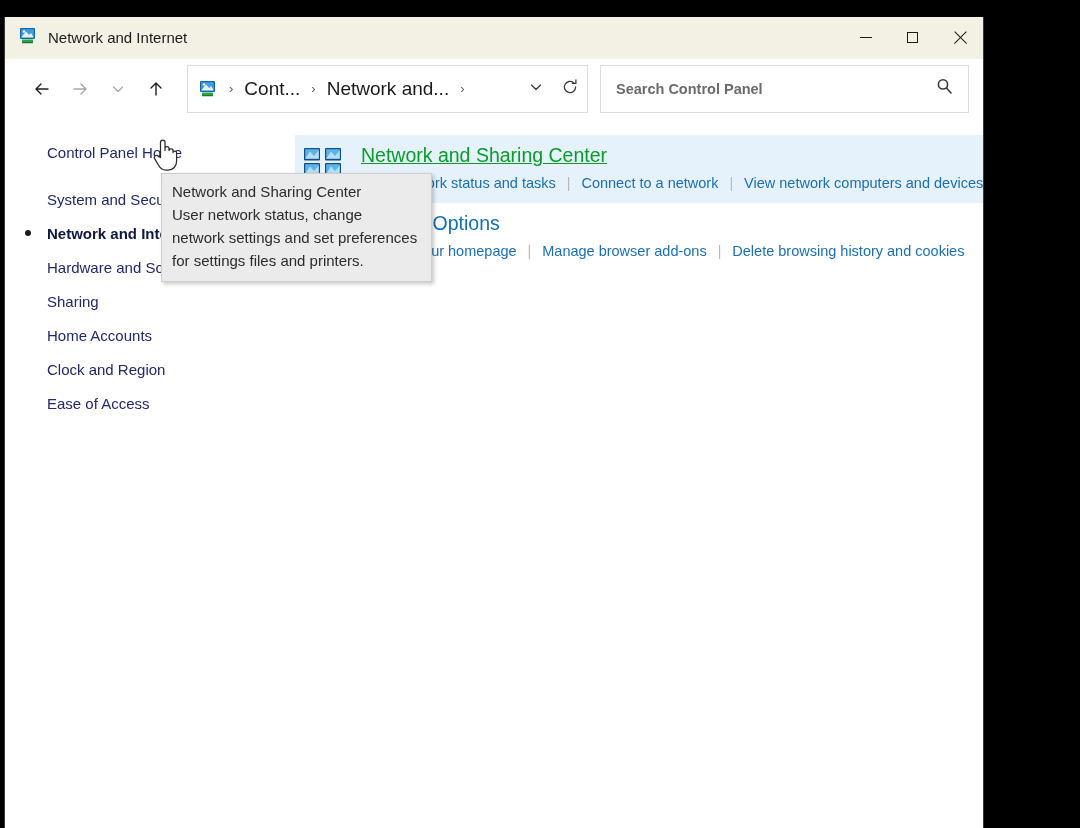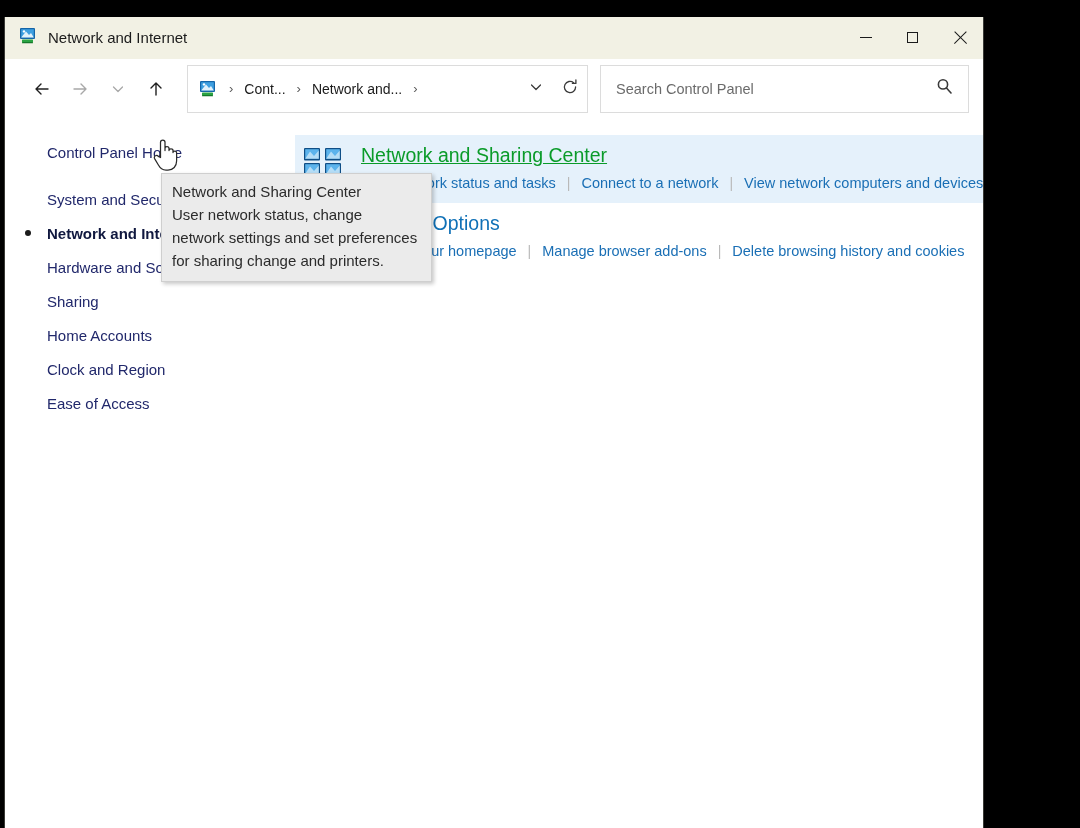--- a/index.html
+++ b/index.html
@@ -90,21 +90,21 @@
     border: 1px solid #dcdcdc;
     background: #ffffff;
     display: flex;
     align-items: center;
     margin-left: 6px;
     padding-left: 10px;
   }
   .crumbs { display: flex; align-items: center; flex: 1; min-width: 0; gap: 2px; }
   .crumb-icon { margin-right: 6px; display: flex; align-items: center; }
   .crumb {
-    font-size: 14px;
+    font-size: 19px;
     color: #1b1b1b;
     padding: 4px 5px;
     white-space: nowrap;
   }
   .crumb-sep {
     color: #5a5a5a;
     font-size: 13px;
     padding: 0 4px;
     line-height: 1;
   }
@@ -126,20 +126,21 @@
     padding: 0 14px 0 15px;
   }
   .searchbox input {
     flex: 1;
     border: none;
     outline: none;
     font-family: "Liberation Sans", sans-serif;
     font-size: 14.5px;
     color: #1b1b1b;
     background: transparent;
+    font-weight: bold;
   }
   .searchbox input::placeholder { color: #6b6b6b; }
 
   
   .body-area {
     position: relative;
     display: flex;
     height: 721px;
     background: #ffffff;
   }
@@ -454,21 +455,21 @@
             <span class="link-sep">|</span>
             <span class="cat-link">Delete browsing history and cookies</span>
           </div>
         </div>
       </div>
 
       <div class="tooltip">
         <div class="tooltip-line">Network and Sharing Center</div>
         <div class="tooltip-line">User network status, change</div>
         <div class="tooltip-line">network settings and set preferences</div>
-        <div class="tooltip-line">for sharing change and printers.</div>
+        <div class="tooltip-line">for settings files and printers.</div>
       </div>
 
       <div class="cursor">
         <svg width="26" height="34" viewBox="0 0 26 34">
           <path d="M8.5 19.5 L8.5 4.2 C8.5 2.9 9.6 2 10.8 2 C12 2 13 2.9 13 4.2
                    L13 12.5 L13 10.6 C13 9.5 13.9 8.7 15 8.7 C16.1 8.7 17 9.5 17 10.6
                    L17 12.6 C17 11.6 17.9 10.8 19 10.8 C20.1 10.8 21 11.6 21 12.6
                    L21 14.6 C21 13.7 21.8 13 22.8 13 C23.8 13 24.6 13.7 24.6 14.7
                    L24.6 23 C24.6 28.2 21.2 32 16 32 L14 32 C10.2 32 8 30 6.4 27
                    L2.6 20.6 C2 19.5 2.4 18.2 3.5 17.7 C4.5 17.2 5.7 17.5 6.3 18.4 Z" fill="#ffffff" stroke="#2b2b2b" stroke-width="1.25" stroke-linejoin="round"></path>

